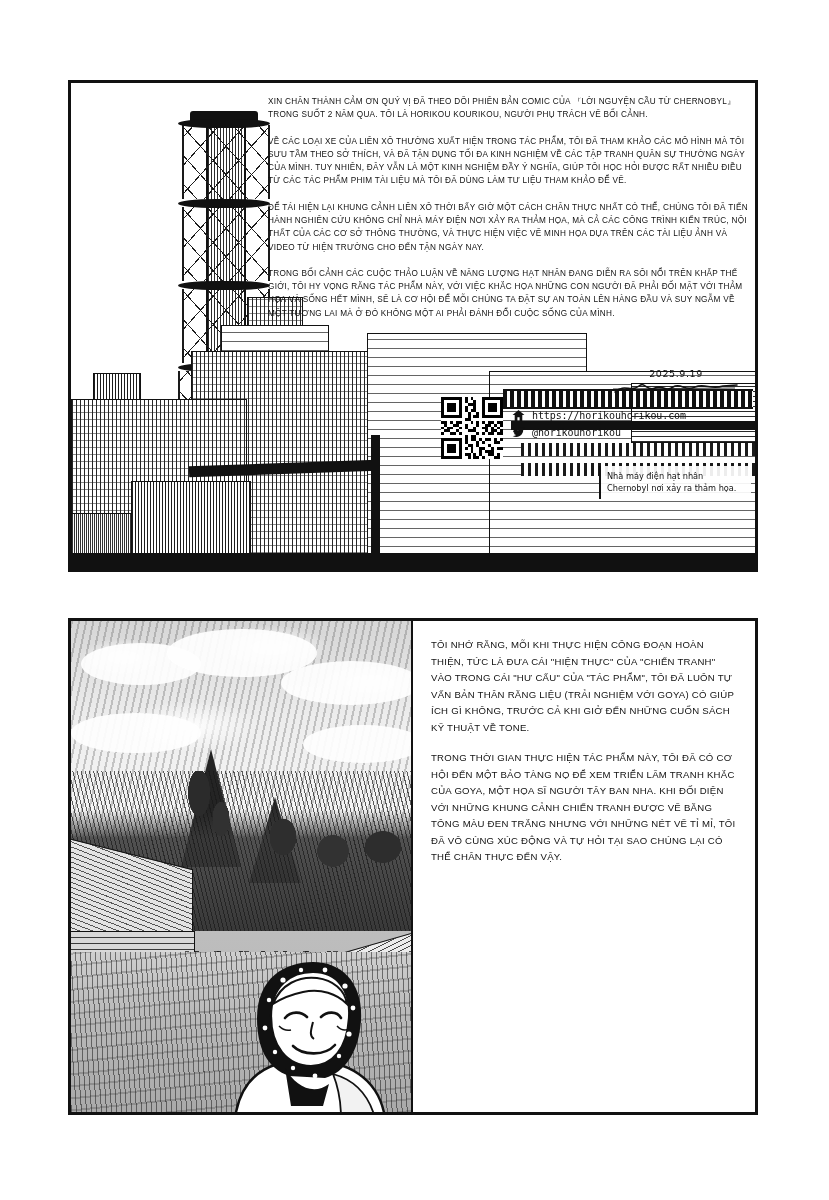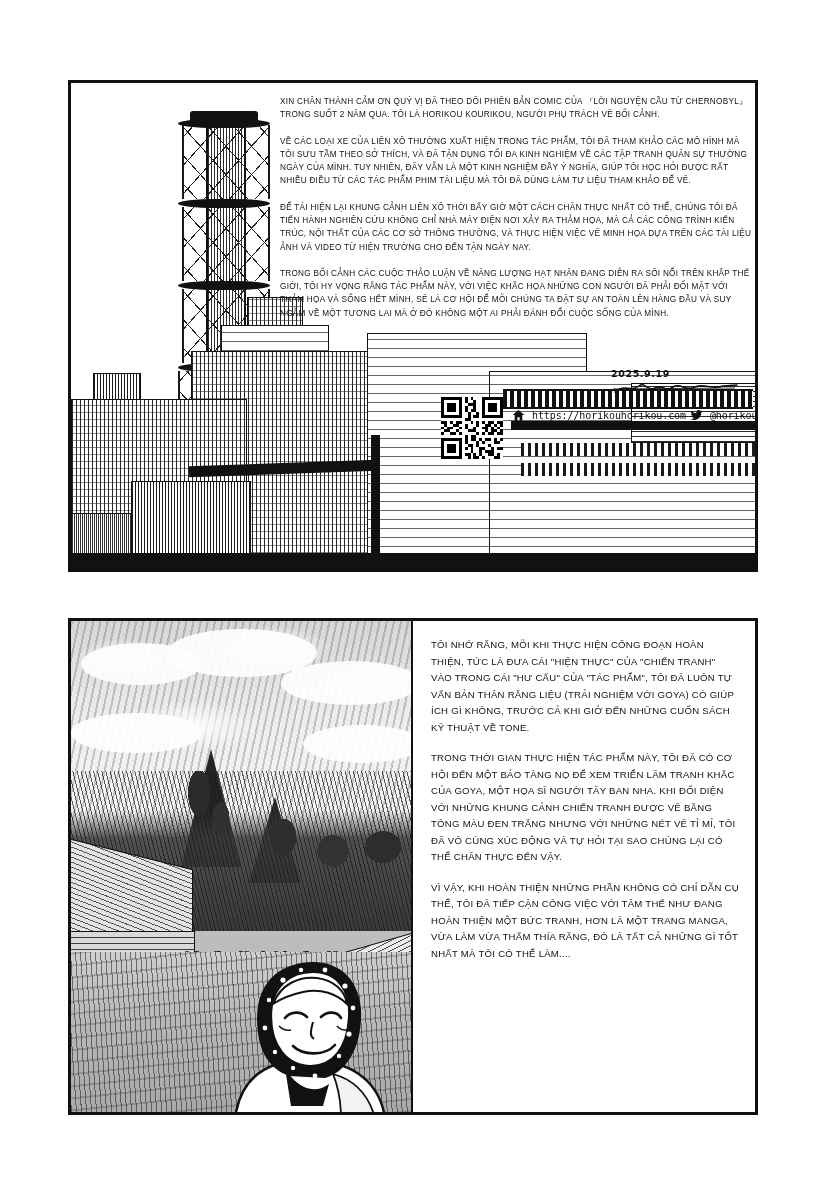--- a/index.html
+++ b/index.html
@@ -183,34 +183,34 @@
   
   .p1-text {
     position: absolute;
     left: 197px;
     top: 12px;
     width: 484px;
     color: #111;
     font-family: "Liberation Sans", sans-serif;
   }
   .p1-text p {
-    margin: 0 0 13px 12px;
+    margin: 0 0 13px 0;
     font-size: 8.2px;
     line-height: 1.62;
     letter-spacing: 0.28px;
     text-transform: uppercase;
     font-weight: 500;
   }
 
   .sign-block {
     position: absolute;
     left: 540px;
     top: 285px;
     width: 130px;
-    font-weight: bold;
+    text-align: center;
   }
   .sign-date {
     font-family: "DejaVu Sans", sans-serif;
     font-size: 9.5px;
     letter-spacing: 0.6px;
     color: #111;
   }
   .sign-mark {
     margin-top: 1px;
     height: 16px;
@@ -230,21 +230,21 @@
     width: 62px;
     height: 62px;
     flex: 0 0 auto;
     background-color: #fff;
     position: relative;
   }
   .qr svg { display:block; }
   .links-lines {
     padding-top: 12px;
     display: flex;
-    flex-direction: row;
+    flex-direction: column;
     gap: 4px;
   }
   .link-row {
     display: flex;
     align-items: center;
     gap: 7px;
     font-family: "DejaVu Sans Mono", monospace;
     font-size: 10px;
     color: #111;
     letter-spacing: -0.1px;
@@ -429,20 +429,21 @@
 
       <div class="win-strip" style="left:432px; top:306px; width:250px; height:16px;"></div>
       <div class="dark-band" style="left:440px; top:338px; width:250px; height:9px;"></div>
       <div class="win-grid" style="left:450px; top:360px; width:236px; height:13px;"></div>
       <div class="win-grid" style="left:450px; top:380px; width:236px; height:13px;"></div>
       <div class="dark-band" style="left:118px; top:380px; width:188px; height:11px; transform:rotate(-2deg);"></div>
       <div class="dark-band" style="left:300px; top:352px; width:9px; height:140px;"></div>
       <div class="p1-ground"></div>
     </div>
 
+    <div class="p1-caption">Nhà máy điện hạt nhân Chernobyl nơi xảy ra thảm họa.</div>
 
     <div class="p1-text">
       <p>XIN CHÂN THÀNH CẢM ƠN QUÝ VỊ ĐÃ THEO DÕI PHIÊN BẢN COMIC CỦA 『LỜI NGUYỆN CẦU TỪ CHERNOBYL』TRONG SUỐT 2 NĂM QUA. TÔI LÀ HORIKOU KOURIKOU, NGƯỜI PHỤ TRÁCH VẼ BỐI CẢNH.</p>
       <p>VỀ CÁC LOẠI XE CỦA LIÊN XÔ THƯỜNG XUẤT HIỆN TRONG TÁC PHẨM, TÔI ĐÃ THAM KHẢO CÁC MÔ HÌNH MÀ TÔI SƯU TẦM THEO SỞ THÍCH, VÀ ĐÃ TẬN DỤNG TỐI ĐA KINH NGHIỆM VỀ CÁC TẬP TRANH QUÂN SỰ THƯỜNG NGÀY CỦA MÌNH. TUY NHIÊN, ĐÂY VẪN LÀ MỘT KINH NGHIỆM ĐẦY Ý NGHĨA, GIÚP TÔI HỌC HỎI ĐƯỢC RẤT NHIỀU ĐIỀU TỪ CÁC TÁC PHẨM PHIM TÀI LIỆU MÀ TÔI ĐÃ DÙNG LÀM TƯ LIỆU THAM KHẢO ĐỂ VẼ.</p>
       <p>ĐỂ TÁI HIỆN LẠI KHUNG CẢNH LIÊN XÔ THỜI BẤY GIỜ MỘT CÁCH CHÂN THỰC NHẤT CÓ THỂ, CHÚNG TÔI ĐÃ TIẾN HÀNH NGHIÊN CỨU KHÔNG CHỈ NHÀ MÁY ĐIỆN NƠI XẢY RA THẢM HỌA, MÀ CẢ CÁC CÔNG TRÌNH KIẾN TRÚC, NỘI THẤT CỦA CÁC CƠ SỞ THÔNG THƯỜNG, VÀ THỰC HIỆN VIỆC VẼ MINH HỌA DỰA TRÊN CÁC TÀI LIỆU ẢNH VÀ VIDEO TỪ HIỆN TRƯỜNG CHO ĐẾN TẬN NGÀY NAY.</p>
       <p>TRONG BỐI CẢNH CÁC CUỘC THẢO LUẬN VỀ NĂNG LƯỢNG HẠT NHÂN ĐANG DIỄN RA SÔI NỔI TRÊN KHẮP THẾ GIỚI, TÔI HY VỌNG RẰNG TÁC PHẨM NÀY, VỚI VIỆC KHẮC HỌA NHỮNG CON NGƯỜI ĐÃ PHẢI ĐỐI MẶT VỚI THẢM HỌA VÀ SỐNG HẾT MÌNH, SẼ LÀ CƠ HỘI ĐỂ MỖI CHÚNG TA ĐẶT SỰ AN TOÀN LÊN HÀNG ĐẦU VÀ SUY NGẪM VỀ MỘT TƯƠNG LAI MÀ Ở ĐÓ KHÔNG MỘT AI PHẢI ĐÁNH ĐỔI CUỘC SỐNG CỦA MÌNH.</p>
     </div>
 
     <div class="sign-block">
       <div class="sign-date">2025.9.19</div>
@@ -634,17 +635,16 @@
           <path d="M64 90 C74 100, 96 100, 106 89" fill="none" stroke="#111" stroke-width="2.6" stroke-linecap="round"></path>
 
           <path d="M56 112 C66 130, 84 140, 100 128 L94 150 L62 150 Z" fill="#111"></path>
         </svg>
       </div>
     </div>
 
     <div class="p2-text">
       <p>TÔI NHỚ RẰNG, MỖI KHI THỰC HIỆN CÔNG ĐOẠN HOÀN THIỆN, TỨC LÀ ĐƯA CÁI "HIỆN THỰC" CỦA "CHIẾN TRANH" VÀO TRONG CÁI "HƯ CẤU" CỦA "TÁC PHẨM", TÔI ĐÃ LUÔN TỰ VẤN BẢN THÂN RẰNG LIỆU (TRẢI NGHIỆM VỚI GOYA) CÓ GIÚP ÍCH GÌ KHÔNG, TRƯỚC CẢ KHI GIỞ ĐẾN NHỮNG CUỐN SÁCH KỸ THUẬT VỀ TONE.</p>
       <p>TRONG THỜI GIAN THỰC HIỆN TÁC PHẨM NÀY, TÔI ĐÃ CÓ CƠ HỘI ĐẾN MỘT BẢO TÀNG NỌ ĐỂ XEM TRIỂN LÃM TRANH KHẮC CỦA GOYA, MỘT HỌA SĨ NGƯỜI TÂY BAN NHA. KHI ĐỐI DIỆN VỚI NHỮNG KHUNG CẢNH CHIẾN TRANH ĐƯỢC VẼ BẰNG TÔNG MÀU ĐEN TRẮNG NHƯNG VỚI NHỮNG NÉT VẼ TỈ MỈ, TÔI ĐÃ VÔ CÙNG XÚC ĐỘNG VÀ TỰ HỎI TẠI SAO CHÚNG LẠI CÓ THỂ CHÂN THỰC ĐẾN VẬY.</p>
-      <p>VÌ VẬY, KHI HOÀN THIỆN NHỮNG PHẦN KHÔNG CÓ CHỈ DẪN CỤ THỂ, TÔI ĐÃ TIẾP CẬN CÔNG VIỆC VỚI TÂM THẾ NHƯ ĐANG HOÀN THIỆN MỘT BỨC TRANH, HƠN LÀ MỘT TRANG MANGA, VỪA LÀM VỪA THẤM THÍA RẰNG, ĐÓ LÀ TẤT CẢ NHỮNG GÌ TỐT NHẤT MÀ TÔI CÓ THỂ LÀM....</p>
     </div>
   </div>
 
 </div>
 
 </body></html>

